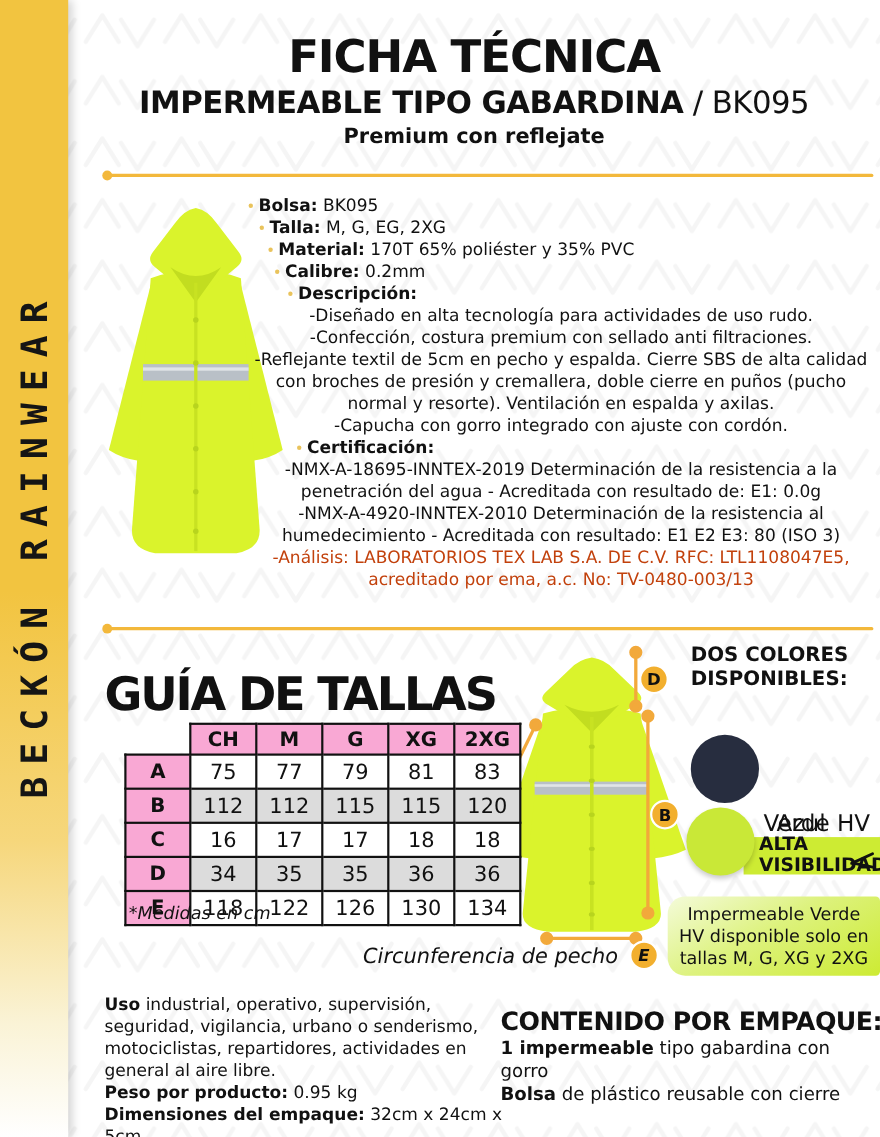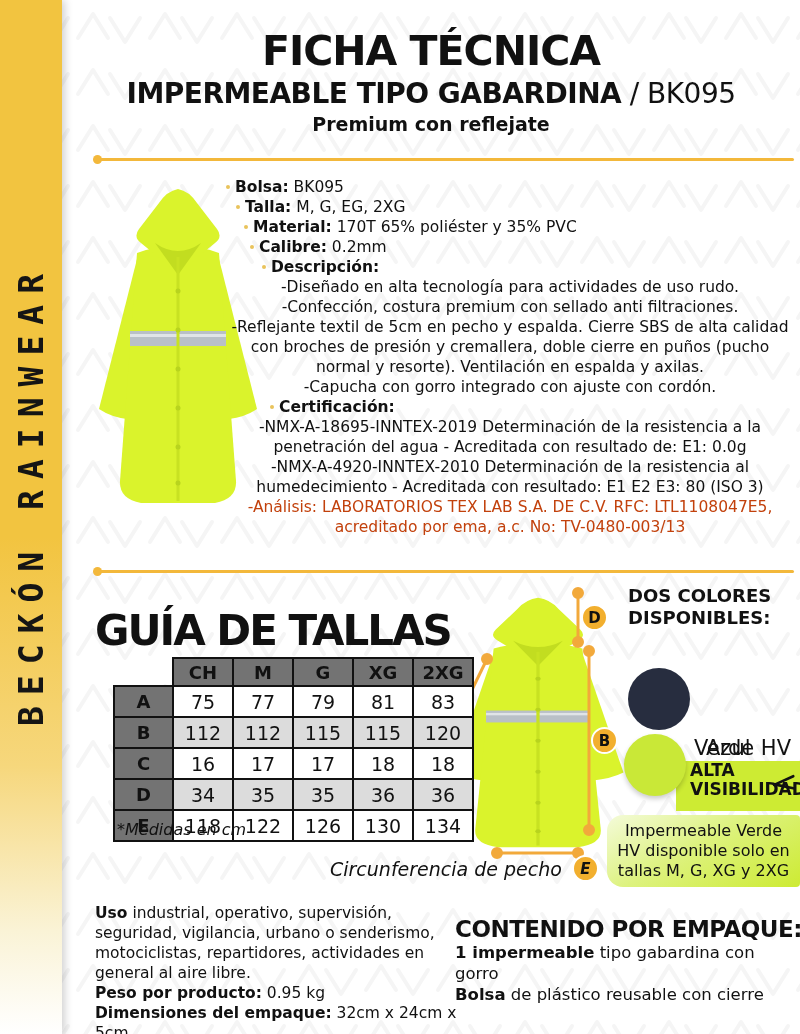--- a/index.html
+++ b/index.html
@@ -41,21 +41,21 @@
   .spec-line b{font-weight:bold;}
   .spec-center{text-align:center;}
   .spec-gray{color:#c2410c;}
 
   
   .guide-title{position:absolute;left:95px;top:606px;font-size:42px;font-weight:900;
                letter-spacing:-2px;white-space:nowrap;z-index:2;}
   .size-table{position:absolute;left:113px;top:657px;border-collapse:collapse;z-index:2;
               font-size:19px;}
   .size-table th,.size-table td{border:2px solid #111;text-align:center;}
-  .size-table th{background:#737373;font-weight:bold;font-size:18px;}
+  .size-table th{background:#f9a8d4;font-weight:bold;font-size:18px;}
   .size-table th.corner{background:transparent;border:none;}
   .size-table td{width:56px;height:27px;background:#fff;font-weight:500;}
   .size-table th.rowlab{width:50px;height:27px;}
   .size-table tr.alt td{background:#DCDCDC;}
   .size-table tr.head th{height:24px;width:56px;}
   .measure-note{position:absolute;left:117px;top:820px;font-style:italic;font-size:16px;z-index:2;}
 
   
   .diagram{position:absolute;left:432px;top:585px;width:212px;height:294px;z-index:1;}
   .diagram .coat{position:absolute;left:14px;top:8px;}
@@ -68,22 +68,22 @@
          font-style:italic;font-size:19px;}
   .chest .marker{position:static;margin-left:10px;}
 
   
   .colors-head{position:absolute;left:628px;top:585px;font-size:18px;font-weight:900;line-height:22px;z-index:2;}
   .swatch{position:absolute;border-radius:50%;z-index:3;}
   .swatch-azul{left:628px;top:668px;width:62px;height:62px;background:#272D3F;}
   .swatch-verde{left:624px;top:734px;width:62px;height:62px;background:#C9E837;box-shadow:0 3px 5px rgba(0,0,0,.2);}
   .lab-azul{position:absolute;left:706px;top:688px;font-size:21px;z-index:2;margin-top:48px;}
   .lab-verde{position:absolute;left:694px;top:736px;font-size:21px;z-index:2;}
-  .hv-banner{position:absolute;left:676px;top:761px;right:0;height:50px;background:#CDEB33;z-index:2;
-             display:flex;flex-direction:column;padding-left:14px;
+  .hv-banner{position:absolute;left:676px;top:761px;right:0;height:34px;background:#CDEB33;z-index:2;
+             display:flex;flex-direction:column;justify-content:center;padding-left:14px;
              font-size:17px;font-weight:600;line-height:19px;}
   .hv-banner .arrow{position:absolute;right:5px;top:12px;}
   .hv-note{position:absolute;left:607px;top:815px;width:193px;height:72px;z-index:2;
            background:linear-gradient(150deg,#F4FBDA 0%,#DDF27E 45%,#CDEB33 100%);
            border-radius:16px 4px 4px 16px;display:flex;align-items:center;justify-content:center;
            text-align:center;font-size:16px;line-height:20px;padding:2px 4px;box-sizing:border-box;}
 
   
   .foot-left{position:absolute;left:95px;top:903px;width:366px;font-size:15.5px;line-height:20px;z-index:2;}
   .foot-left b{font-weight:bold;}

